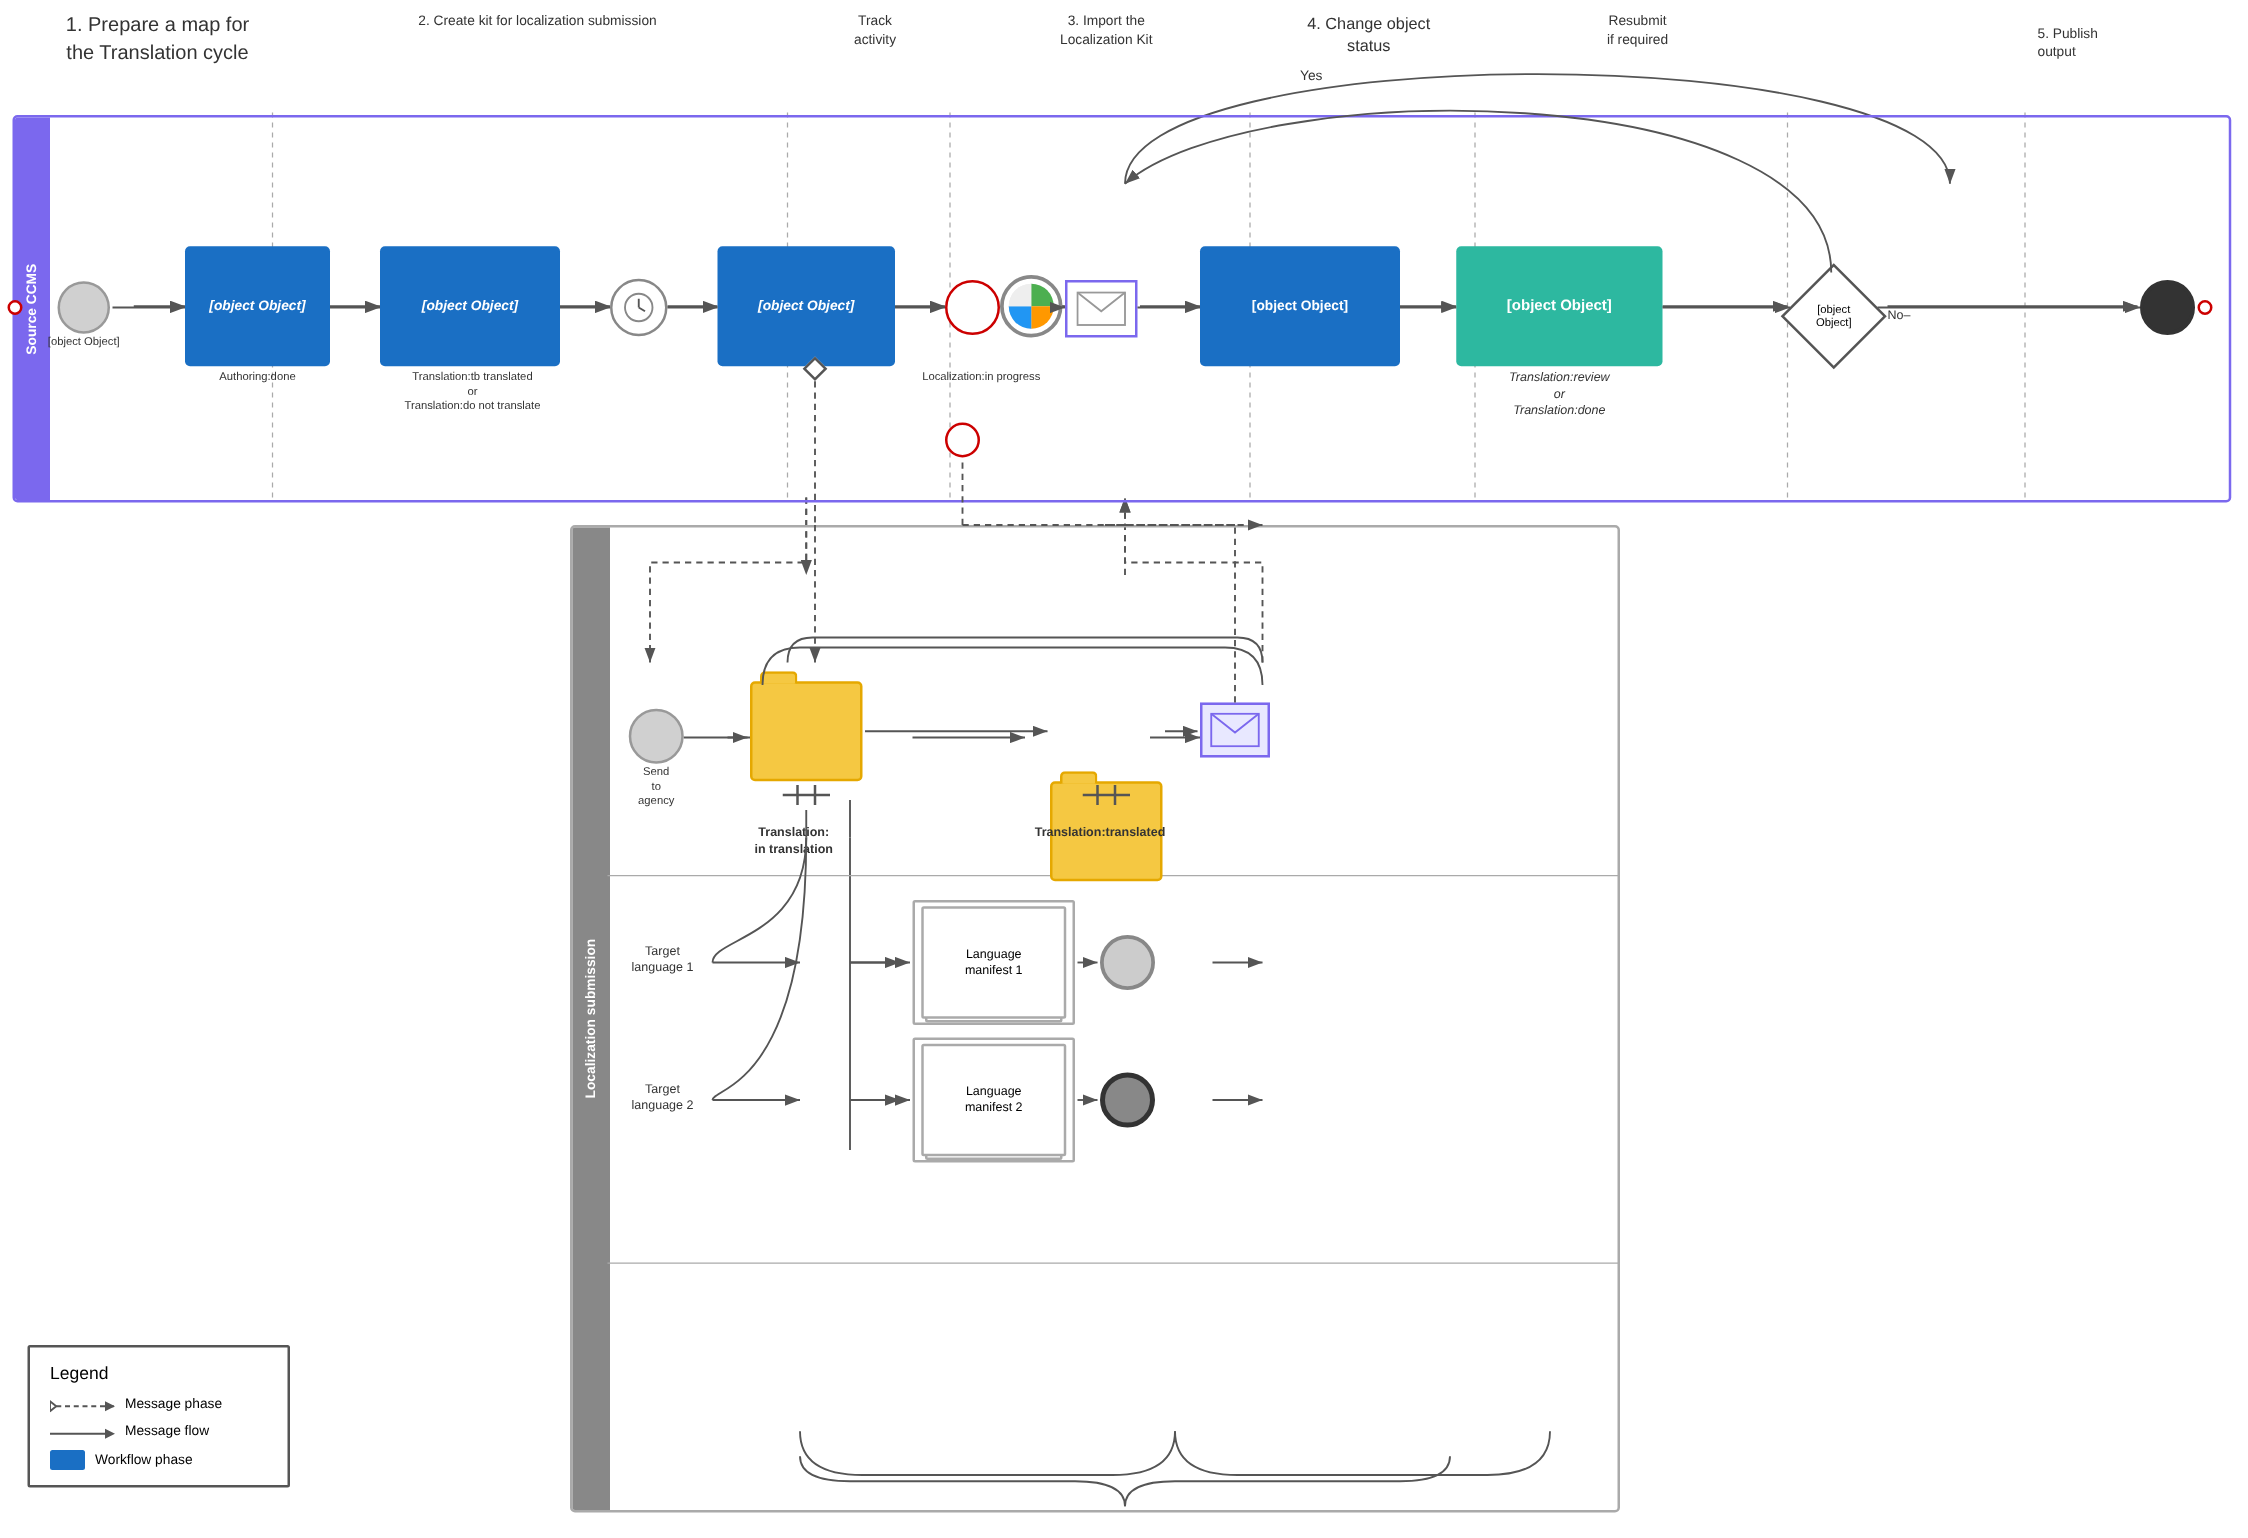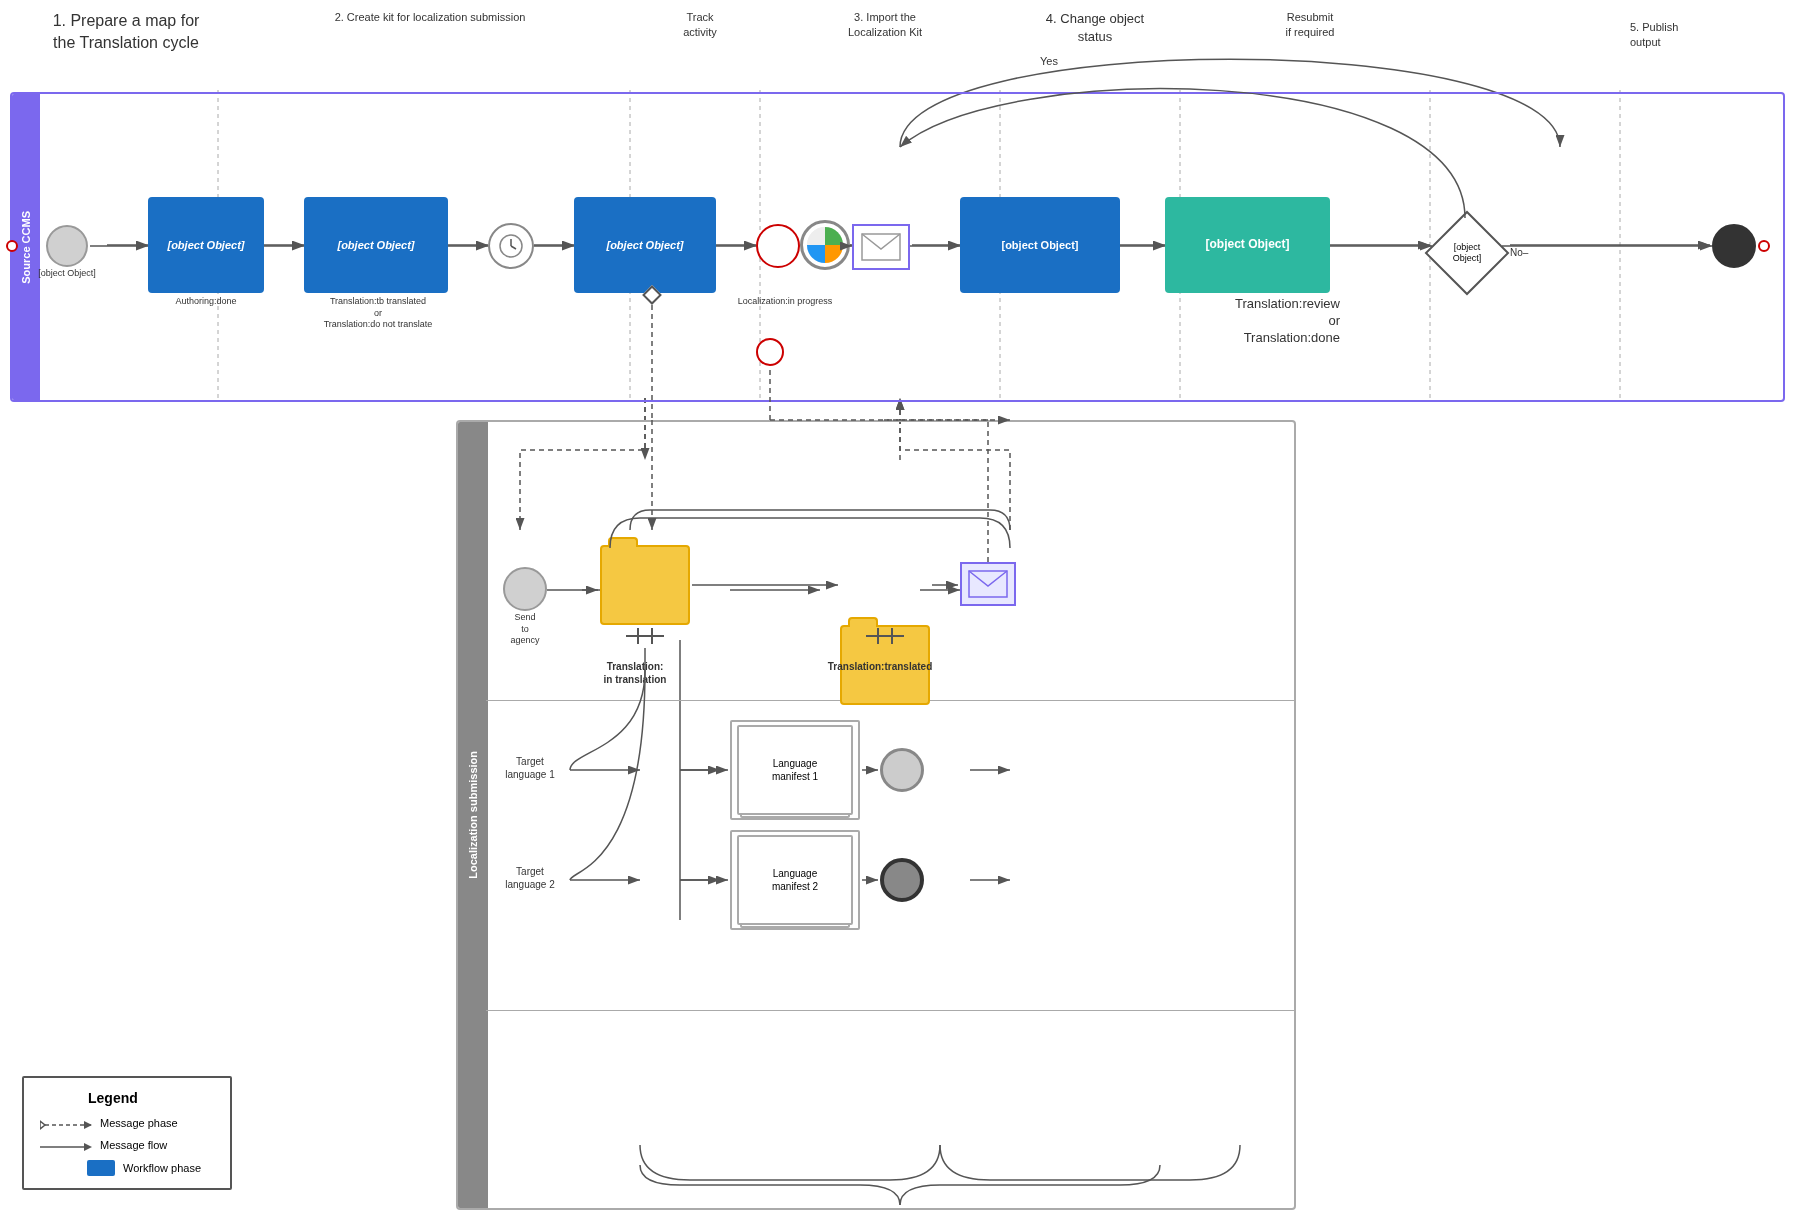--- a/index.html
+++ b/index.html
@@ -182,21 +182,21 @@
   <div style="position:absolute;top:296px;left:720px;font-size:9px;color:#333;text-align:center;width:130px;">Localization:in progress</div>
 
   <div style="position:absolute;top:197px;left:960px;width:160px;height:96px;background:#1a6fc4;border-radius:4px;display:flex;align-items:center;justify-content:center;text-align:center;">
     <span style="color:#fff;font-size:11px;font-weight:bold;line-height:1.3;">[object Object]</span>
   </div>
 
   <div style="position:absolute;top:197px;left:1165px;width:165px;height:96px;background:#2db8a0;border-radius:4px;display:flex;align-items:center;justify-content:center;text-align:center;">
     <span style="color:#fff;font-size:12px;font-weight:bold;line-height:1.3;">[object Object]</span>
   </div>
 
-  <div style="position:absolute;top:296px;left:1155px;font-size:13px;color:#333;text-align:right;width:185px;line-height:1.3;">Translation:review<br>or<br>Translation:done</div>
+  <div style="position:absolute;top:296px;left:1155px;font-size:10px;color:#333;text-align:center;width:185px;line-height:1.3;font-style:italic;">Translation:review<br>or<br>Translation:done</div>
 
   <div style="position:absolute;top:218px;left:1432px;width:70px;height:70px;display:flex;align-items:center;justify-content:center;">
     <div style="width:60px;height:60px;border:2px solid #555;background:#fff;transform:rotate(45deg);"></div>
     <span style="position:absolute;font-size:9px;text-align:center;transform:none;width:54px;line-height:1.2;">[object Object]</span>
   </div>
 
   <div style="position:absolute;top:247px;left:1510px;font-size:10px;color:#333;">No–</div>
 
   <div style="position:absolute;top:224px;left:1712px;width:44px;height:44px;border-radius:50%;border:3px solid #333;background:#333;"></div>
 
@@ -275,21 +275,21 @@
   </div>
 
   <div style="position:absolute;top:858px;left:880px;width:44px;height:44px;border-radius:50%;border:4px solid #333;background:#888;"></div>
 
   <svg style="position:absolute;top:1140px;left:590px;width:700px;height:50px;pointer-events:none;">
     <path d="M 50 5 Q 50 40 100 40 L 300 40 Q 350 40 350 5" fill="none" stroke="#555" stroke-width="1.5"></path>
     <path d="M 350 5 Q 350 40 400 40 L 600 40 Q 650 40 650 5" fill="none" stroke="#555" stroke-width="1.5"></path>
   </svg>
 
   <div style="position:absolute;bottom:40px;left:22px;width:210px;border:2px solid #555;padding:12px 16px;background:#fff;border-radius:2px;">
-    <div style="font-size:14px;font-weight:bold;margin-bottom:10px;margin-left:48px;">Legend</div>
+    <div style="font-size:14px;font-weight:normal;margin-bottom:10px;">Legend</div>
 
     <div style="display:flex;align-items:center;margin-bottom:8px;font-size:11px;">
       <div style="display:flex;align-items:center;margin-right:8px;width:52px;flex-shrink:0;">
         <svg width="52" height="14" viewBox="0 0 52 14">
           <polygon points="0,5 5,9 0,13" fill="none" stroke="#555" stroke-width="1.5"></polygon>
           <line x1="5" y1="9" x2="52" y2="9" stroke="#555" stroke-width="1.5" stroke-dasharray="4,3"></line>
           <polygon points="44,5 52,9 44,13" fill="#555"></polygon>
         </svg>
       </div>
       <span>Message phase</span>
@@ -298,21 +298,21 @@
     <div style="display:flex;align-items:center;margin-bottom:8px;font-size:11px;">
       <div style="display:flex;align-items:center;margin-right:8px;width:52px;flex-shrink:0;">
         <svg width="52" height="14" viewBox="0 0 52 14">
           <line x1="0" y1="9" x2="44" y2="9" stroke="#555" stroke-width="1.5"></line>
           <polygon points="44,5 52,9 44,13" fill="#555"></polygon>
         </svg>
       </div>
       <span>Message flow</span>
     </div>
 
-    <div style="display:flex;align-items:center;font-size:11px;margin-left:47px;">
+    <div style="display:flex;align-items:center;font-size:11px;">
       <div style="width:28px;height:16px;background:#1a6fc4;border-radius:2px;margin-right:8px;flex-shrink:0;"></div>
       <span>Workflow phase</span>
     </div>
   </div>
 
   <svg style="position:absolute;top:0;left:0;width:1798px;height:1230px;pointer-events:none;">
 
     <line x1="90" y1="246" x2="148" y2="246" stroke="#555" stroke-width="1.5" marker-end="url(#arrowhead)"></line>
 
     <line x1="264" y1="246" x2="304" y2="246" stroke="#555" stroke-width="1.5" marker-end="url(#arrowhead)"></line>

